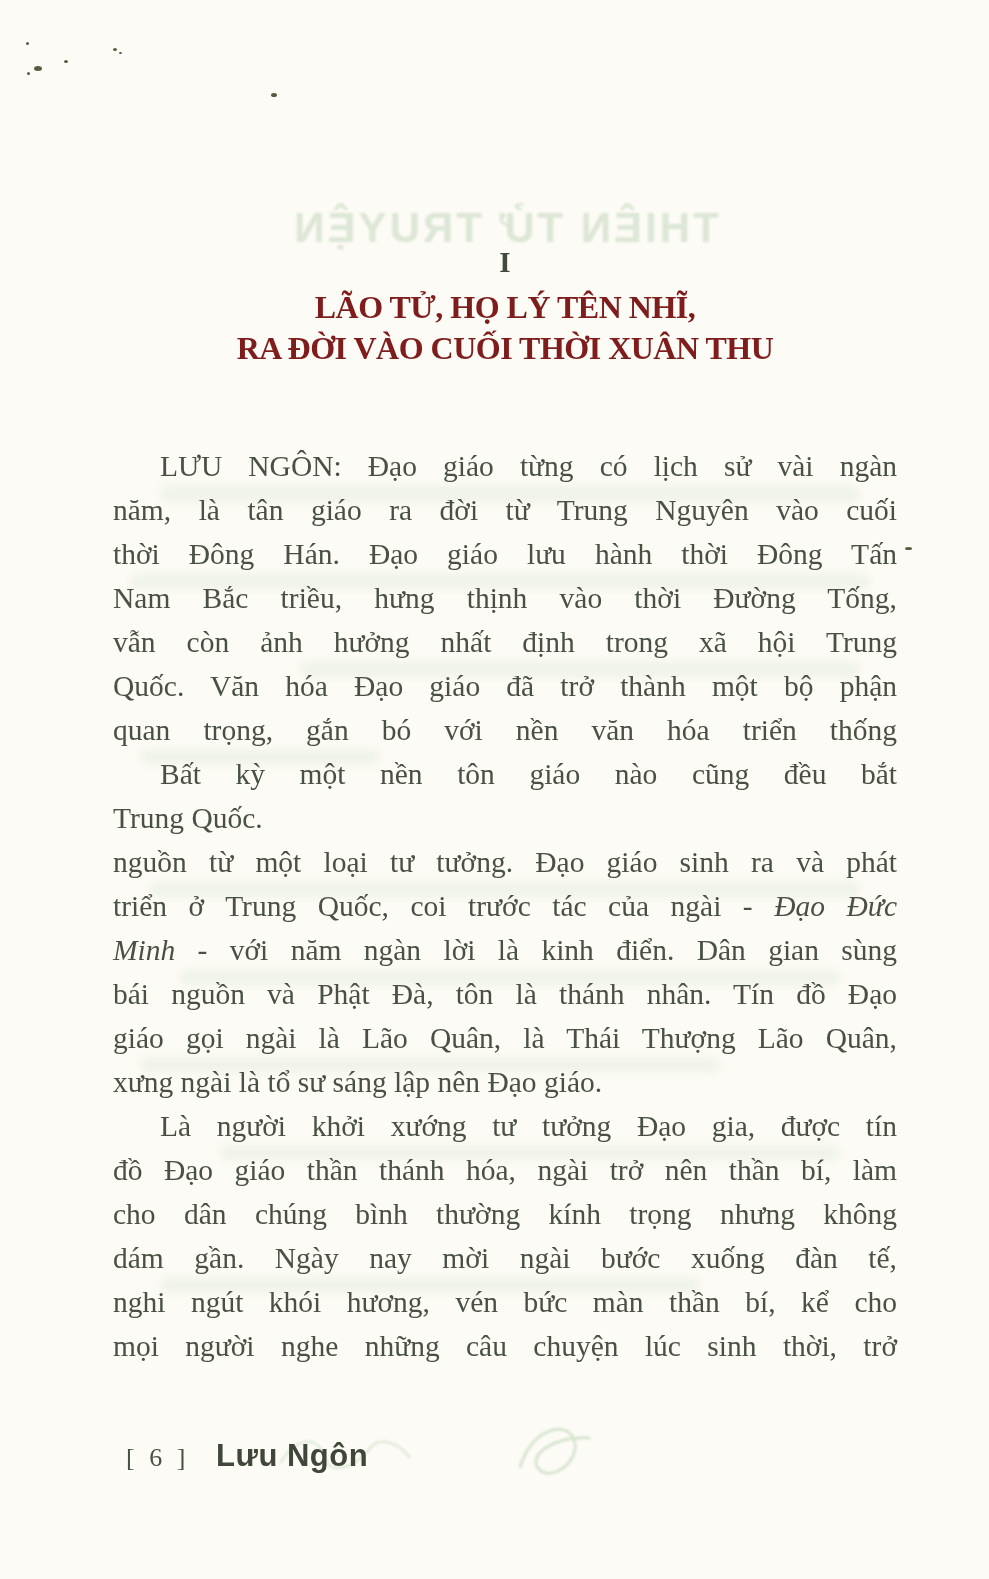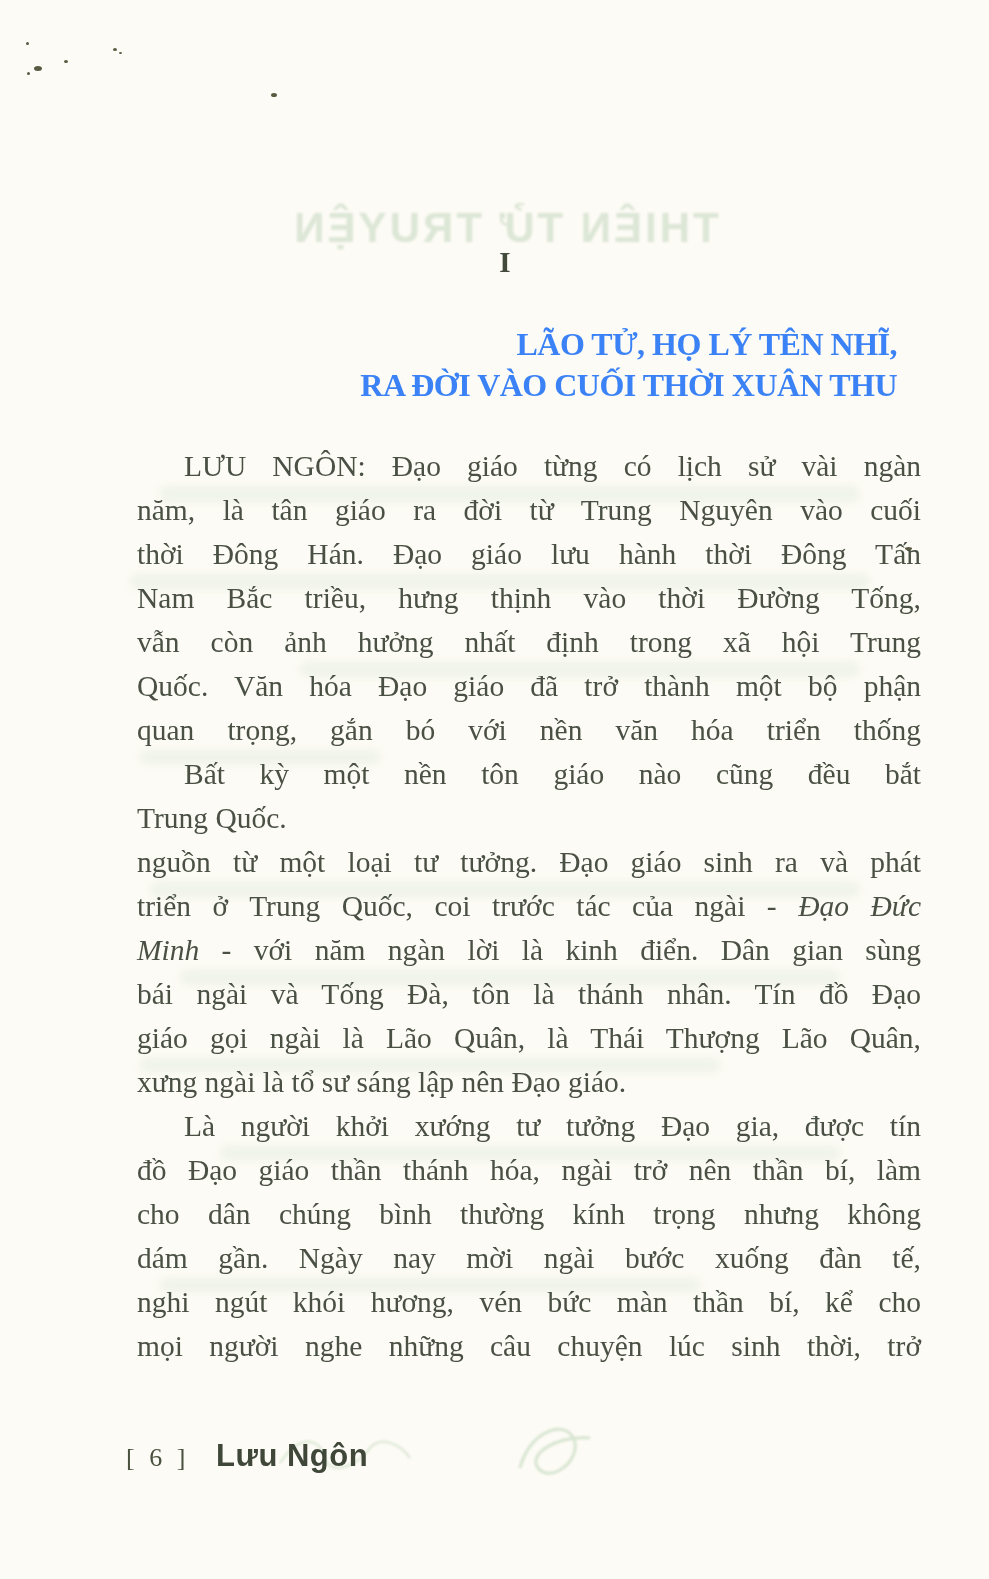--- a/index.html
+++ b/index.html
@@ -60,41 +60,39 @@
     width: 784px;
     text-align: center;
     font-size: 29px;
     font-weight: bold;
     color: #424a3c;
   }
   .chapter-title {
     position: absolute;
     left: 113px;
     width: 784px;
-    text-align: right;
+    text-align: center;
     font-size: 32px;
     font-weight: bold;
     letter-spacing: -0.5px;
-    color: #3b82f6;
+    color: #7f1d1d;
     white-space: nowrap;
-    margin-top: 37px;
   }
   .title-1 { top: 289px; }
   .title-2 { top: 330px; }
 
   
   .body-text {
     position: absolute;
     top: 444px;
     left: 113px;
     width: 784px;
     font-size: 29.5px;
     line-height: 44px;
     color: #4a5144;
-    margin-left: 24px;
   }
   .body-text .line {
     text-align: justify;
     text-align-last: justify;
     height: 44px;
     overflow: visible;
     white-space: normal;
   }
   .body-text .line.indent { text-indent: 47px; }
   .body-text .line.last { text-align-last: left; }
@@ -163,21 +161,21 @@
       <div class="line"><span>thời Đông Hán. Đạo giáo lưu hành thời Đông Tấn</span></div>
       <div class="line"><span>Nam Bắc triều, hưng thịnh vào thời Đường Tống,</span></div>
       <div class="line"><span>vẫn còn ảnh hưởng nhất định trong xã hội Trung</span></div>
       <div class="line"><span>Quốc. Văn hóa Đạo giáo đã trở thành một bộ phận</span></div>
       <div class="line"><span>quan trọng, gắn bó với nền văn hóa triển thống</span></div>
       <div class="line indent"><span>Bất kỳ một nền tôn giáo nào cũng đều bắt</span></div>
       <div class="line last"><span>Trung Quốc.</span></div>
       <div class="line"><span>nguồn từ một loại tư tưởng. Đạo giáo sinh ra và phát</span></div>
       <div class="line"><span>triển ở Trung Quốc, coi trước tác của ngài - </span><span class="it">Đạo Đức</span></div>
       <div class="line"><span class="it">Minh</span><span> - với năm ngàn lời là kinh điển. Dân gian sùng</span></div>
-      <div class="line"><span>bái ngài và Tống Đà, tôn là thánh nhân. Tín đồ Đạo</span></div>
+      <div class="line"><span>bái nguồn và Phật Đà, tôn là thánh nhân. Tín đồ Đạo</span></div>
       <div class="line"><span>giáo gọi ngài là Lão Quân, là Thái Thượng Lão Quân,</span></div>
       <div class="line last"><span>xưng ngài là tổ sư sáng lập nên Đạo giáo.</span></div>
       <div class="line indent"><span>Là người khởi xướng tư tưởng Đạo gia, được tín</span></div>
       <div class="line"><span>đồ Đạo giáo thần thánh hóa, ngài trở nên thần bí, làm</span></div>
       <div class="line"><span>cho dân chúng bình thường kính trọng nhưng không</span></div>
       <div class="line"><span>dám gần. Ngày nay mời ngài bước xuống đàn tế,</span></div>
       <div class="line"><span>nghi ngút khói hương, vén bức màn thần bí, kể cho</span></div>
       <div class="line"><span>mọi người nghe những câu chuyện lúc sinh thời, trở</span></div>
     </div>
 

